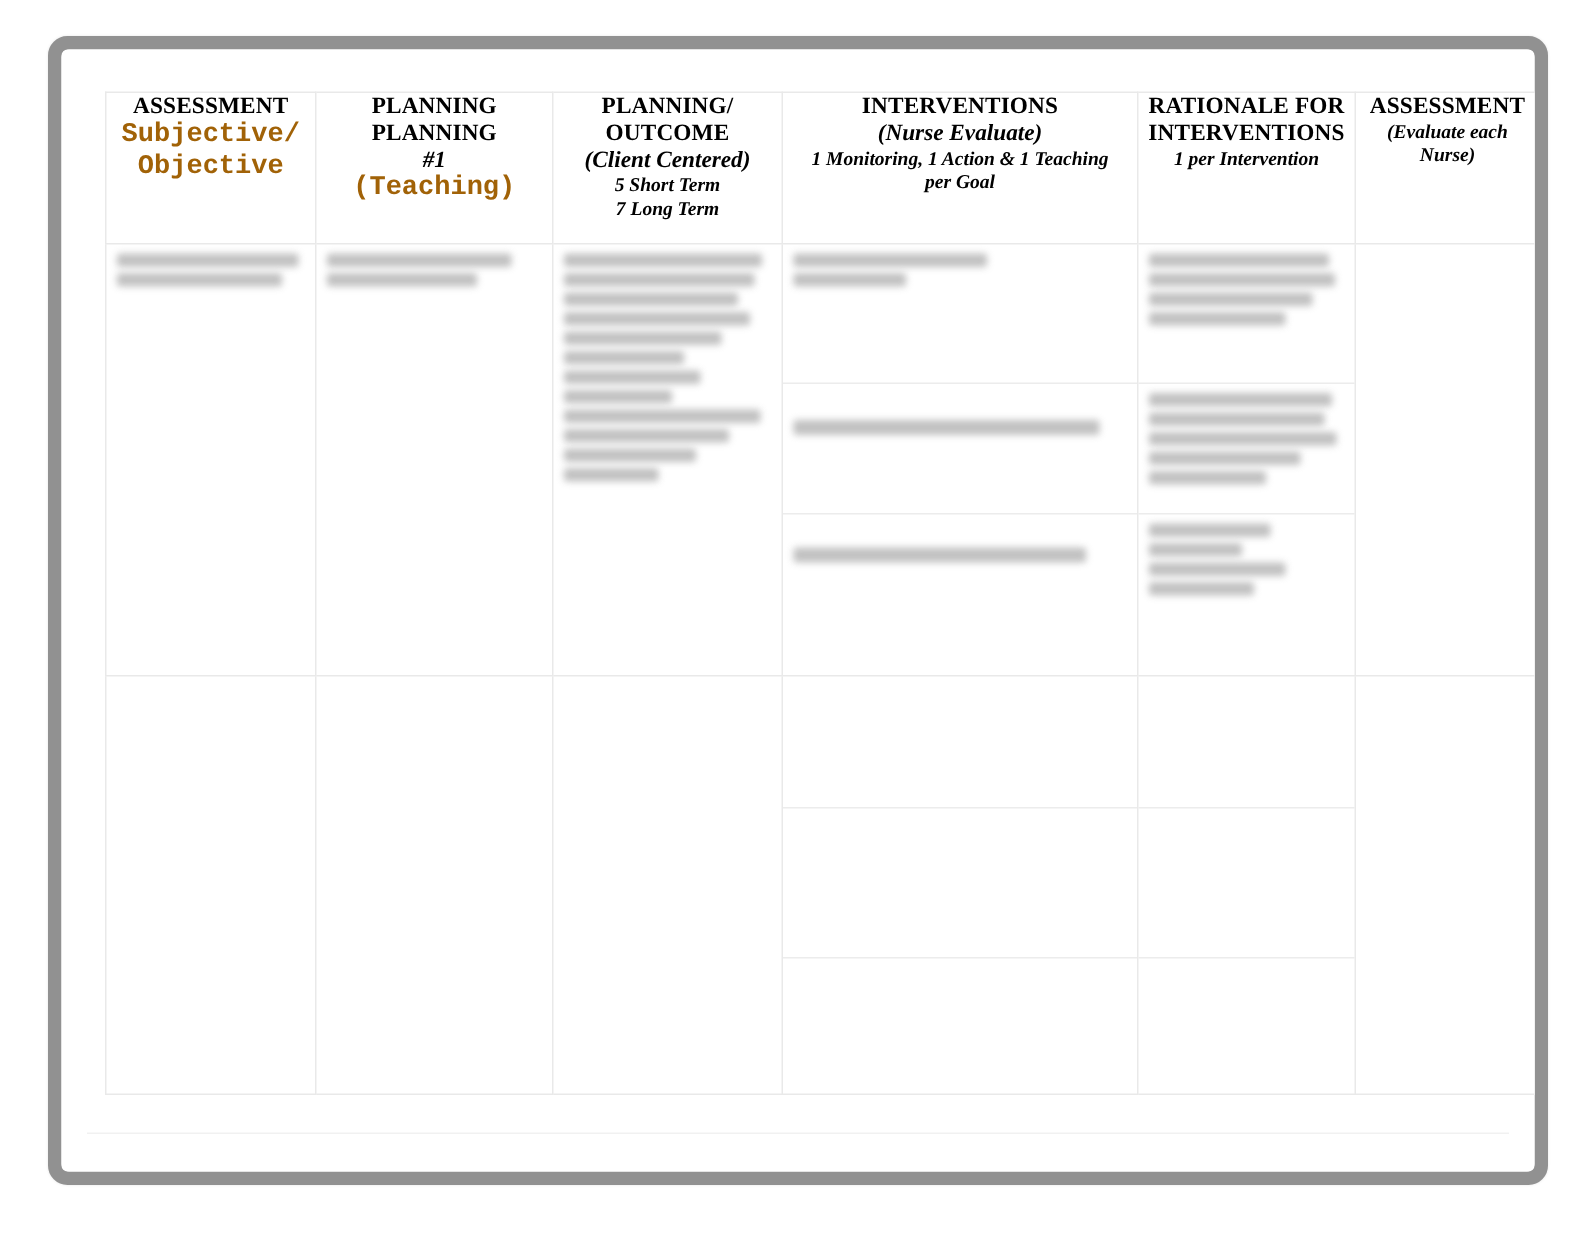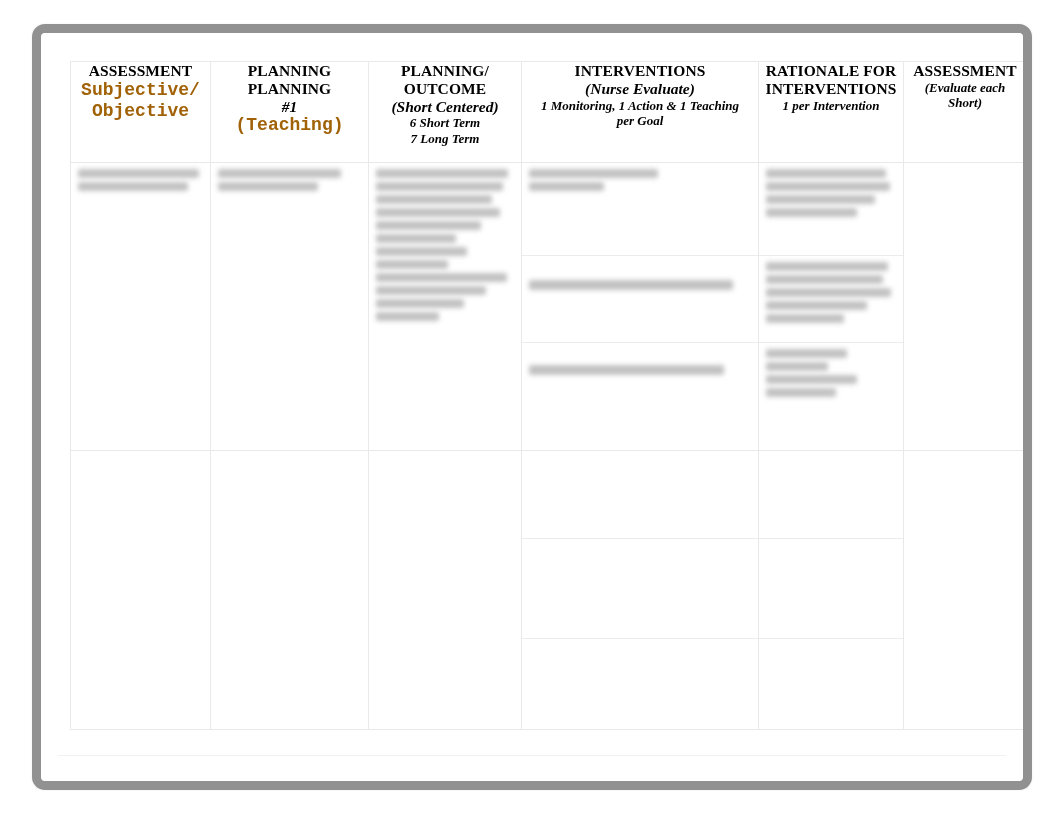--- a/index.html
+++ b/index.html
@@ -156,42 +156,42 @@
             <th class="hdr">
               <span class="t1">PLANNING</span>
               <span class="t1">PLANNING</span>
               <span class="t1i">#1</span>
               <span class="t2">(Teaching)</span>
             </th>
 
             <th class="hdr">
               <span class="t1">PLANNING/</span>
               <span class="t1">OUTCOME</span>
-              <span class="t1i">(Short Centered)</span>
-              <span class="t2i">6 Short Term</span>
+              <span class="t1i">(Client Centered)</span>
+              <span class="t2i">5 Short Term</span>
               <span class="t2i">7 Long Term</span>
             </th>
 
             <th class="hdr">
               <span class="t1">INTERVENTIONS</span>
               <span class="t1i">(Nurse Evaluate)</span>
               <span class="t2i">1 Monitoring, 1 Action &amp; 1 Teaching</span>
               <span class="t2i">per Goal</span>
             </th>
 
             <th class="hdr">
               <span class="t1">RATIONALE FOR</span>
               <span class="t1">INTERVENTIONS</span>
               <span class="t2i">1 per Intervention</span>
             </th>
 
             <th class="hdr">
               <span class="t1">ASSESSMENT</span>
               <span class="t2i">(Evaluate each</span>
-              <span class="t2i">Short)</span>
+              <span class="t2i">Nurse)</span>
             </th>
           </tr>
         </thead>
 
         <tbody>
 
           <tr style="height:288px">
             <td class="bodycell">
               <div class="redacted-block">
                 <div class="rline dense" style="width:97%"></div>

